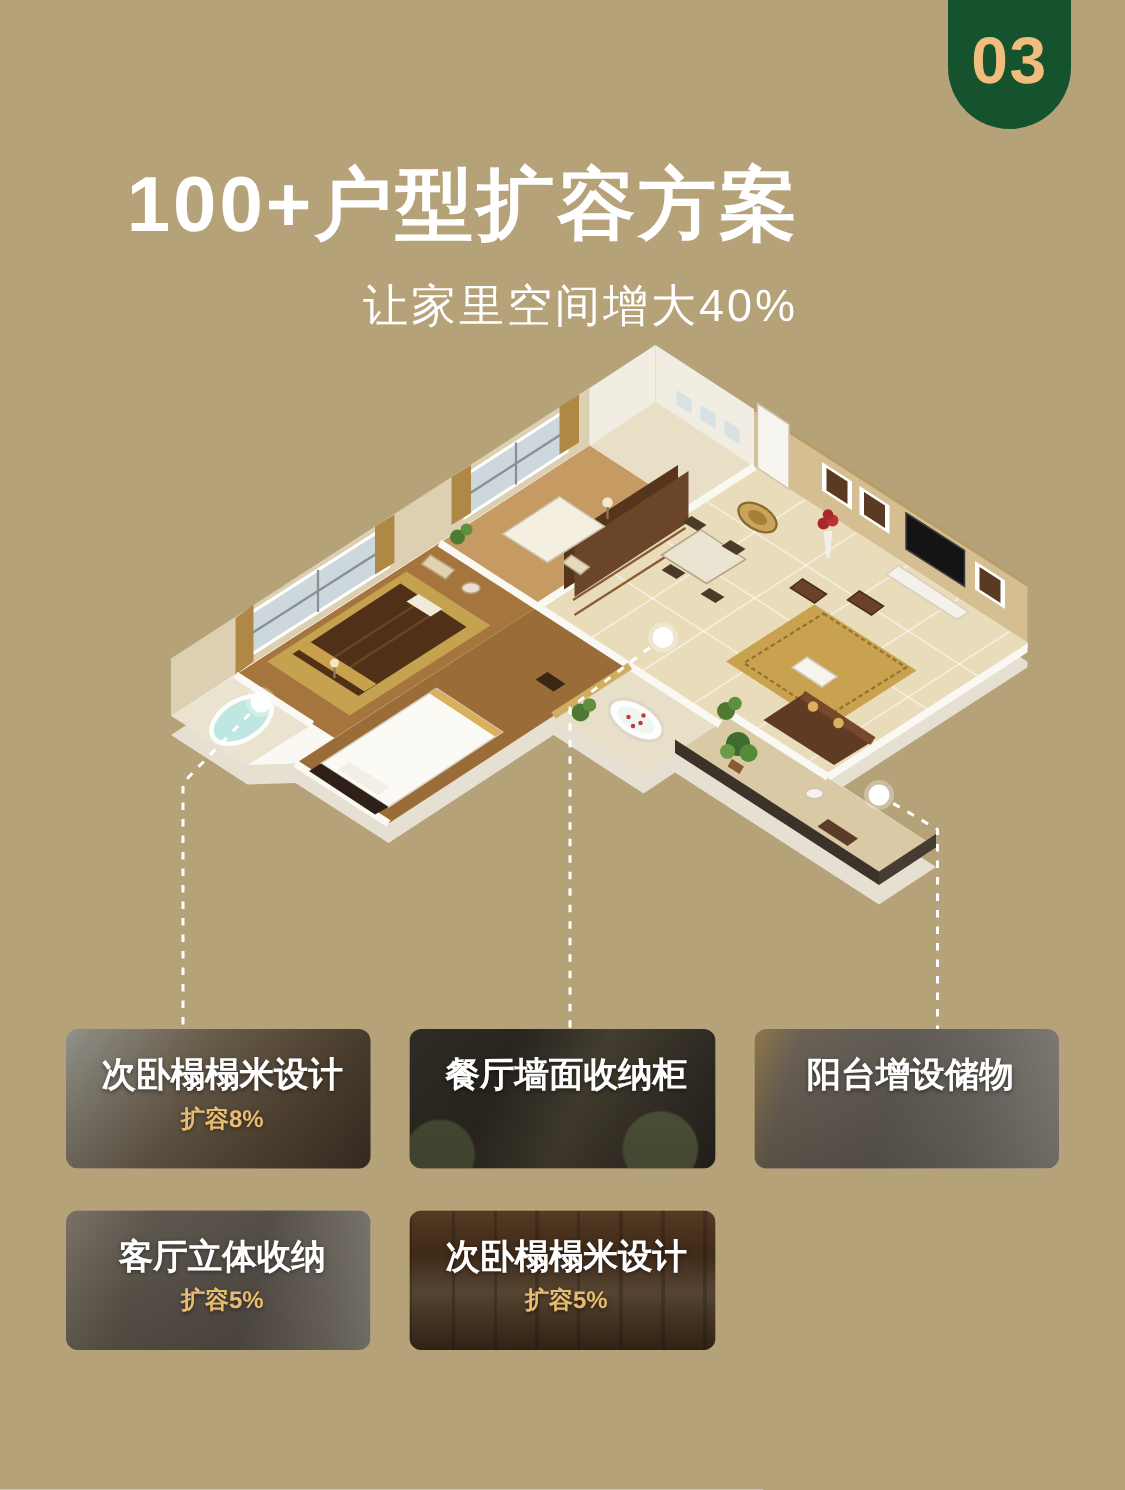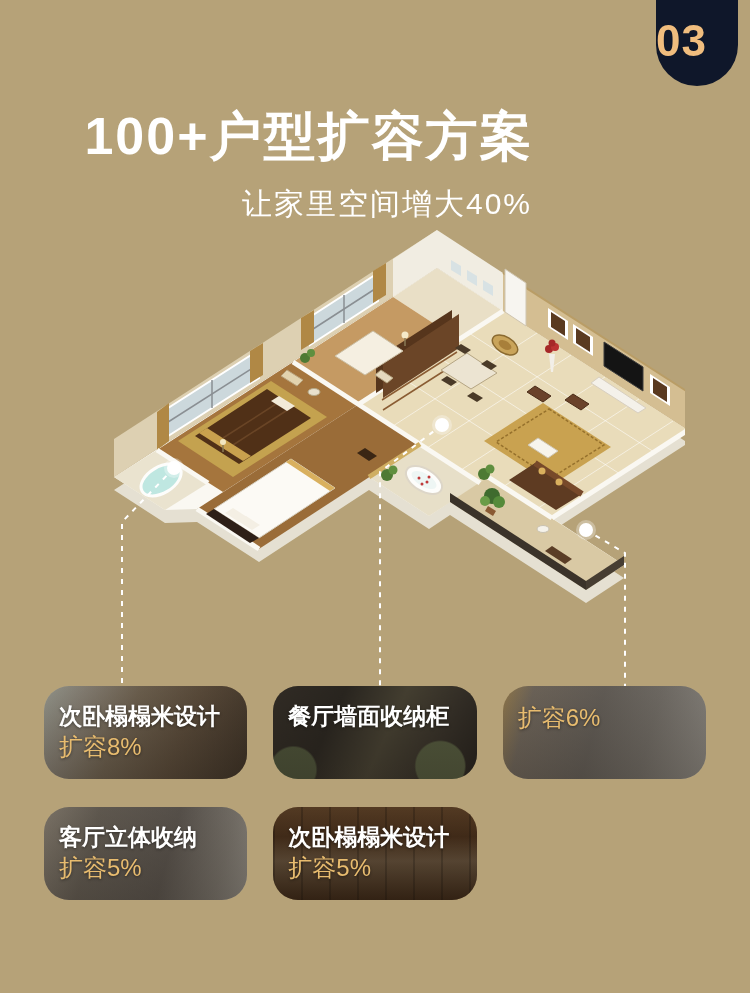--- a/index.html
+++ b/index.html
@@ -1,42 +1,42 @@
 <!DOCTYPE html>
 <html><head>
 <meta charset="utf-8">
 <style>
   html,body{margin:0;padding:0;}
   body{font-family:"Liberation Sans","DejaVu Sans",sans-serif;}
   .page{position:relative;width:750px;height:993px;background:#b6a278;overflow:hidden;}
 
   
-  .badge{position:absolute;top:0;right:12px;width:82px;height:86px;background:#0f172a;
-         border-radius:0 0 41px 41px;display:flex;align-items:center;justify-content:flex-start;}
+  .badge{position:absolute;top:0;right:36px;width:82px;height:86px;background:#14532d;
+         border-radius:0 0 41px 41px;display:flex;align-items:center;justify-content:center;}
   .badge span{color:#f0bd7e;font-size:44px;font-weight:600;letter-spacing:1px;margin-top:-4px;}
 
   
   .title{position:absolute;top:102px;left:0;width:618px;text-align:center;margin:0;
          color:#ffffff;font-size:52px;font-weight:700;letter-spacing:2px;}
   .subtitle{position:absolute;top:184px;left:12px;width:750px;text-align:center;
          color:#ffffff;font-size:30px;font-weight:400;letter-spacing:2px;}
 
   
   .floorplan{position:absolute;left:65px;top:200px;width:620px;height:490px;}
 
   
   .cards{position:absolute;left:44px;top:686px;width:662px;
          display:grid;grid-template-columns:repeat(3,1fr);column-gap:26px;row-gap:28px;}
-  .card{position:relative;height:93px;border-radius:25px;overflow:hidden;}
+  .card{position:relative;height:93px;border-radius:8px;overflow:hidden;text-align:center;}
   .card::after{content:"";position:absolute;inset:0;
          background:linear-gradient(rgba(28,22,15,.30),rgba(28,22,15,.46));}
   .card-text{position:absolute;inset:0;z-index:2;padding:16px 10px 0 15px;}
   .card-label{display:block;color:#ffffff;font-size:23px;font-weight:700;line-height:29px;
          text-shadow:0 1px 3px rgba(0,0,0,.45);white-space:nowrap;}
-  .card-value{display:block;color:#e8bc6f;font-size:24px;font-weight:400;line-height:31px;
+  .card-value{display:block;color:#e8bc6f;font-size:16px;font-weight:700;line-height:31px;
          text-shadow:0 1px 3px rgba(0,0,0,.45);}
 
   
   .c1{background:linear-gradient(115deg,#c3c8bd 0%,#aaa396 18%,#8a7b66 40%,#6f5d49 66%,#473a2d 100%);}
   .c2{background:
       radial-gradient(circle at 82% 86%,#66714e 0 13%,rgba(0,0,0,0) 14%),
       radial-gradient(circle at 10% 90%,#5d6848 0 11%,rgba(0,0,0,0) 12%),
       linear-gradient(115deg,#3a352e 0%,#2e2b26 30%,#55503f 55%,#3d3830 78%,#262320 100%); padding-left: 12px;}
   .c3{background:linear-gradient(105deg,#c0a064 0%,#8c8276 14%,#7d7872 45%,#8f8b85 70%,#b4b1ab 100%);}
   .c4{background:linear-gradient(105deg,#a39a8c 0%,#7b746a 25%,#6e6862 60%,#97928a 85%,#b5b1a9 100%);padding-left:48px;}
@@ -253,21 +253,21 @@
         <span class="card-value">扩容8%</span>
       </div>
     </div>
     <div class="card c2">
       <div class="card-text">
         <span class="card-label">餐厅墙面收纳柜</span>
       </div>
     </div>
     <div class="card c3">
       <div class="card-text">
-        <span class="card-value">扩容6%</span>
+        <span class="card-label">阳台增设储物</span>
       </div>
     </div>
     <div class="card c4">
       <div class="card-text">
         <span class="card-label">客厅立体收纳</span>
         <span class="card-value">扩容5%</span>
       </div>
     </div>
     <div class="card c6">
       <div class="card-text">

